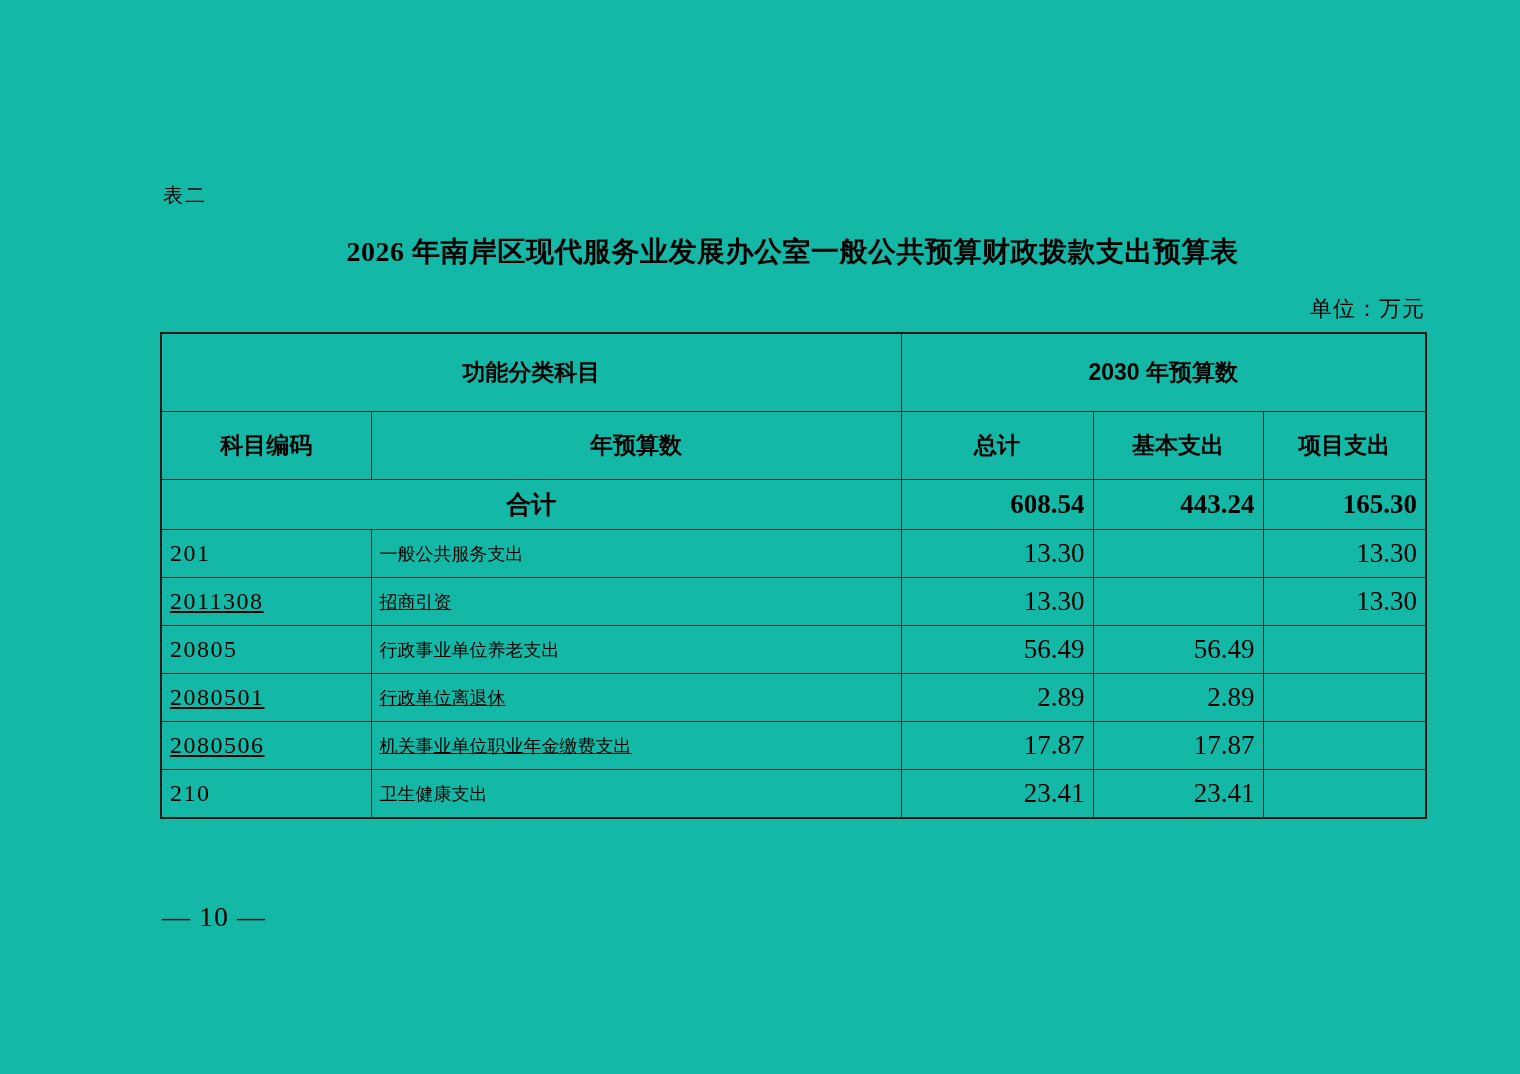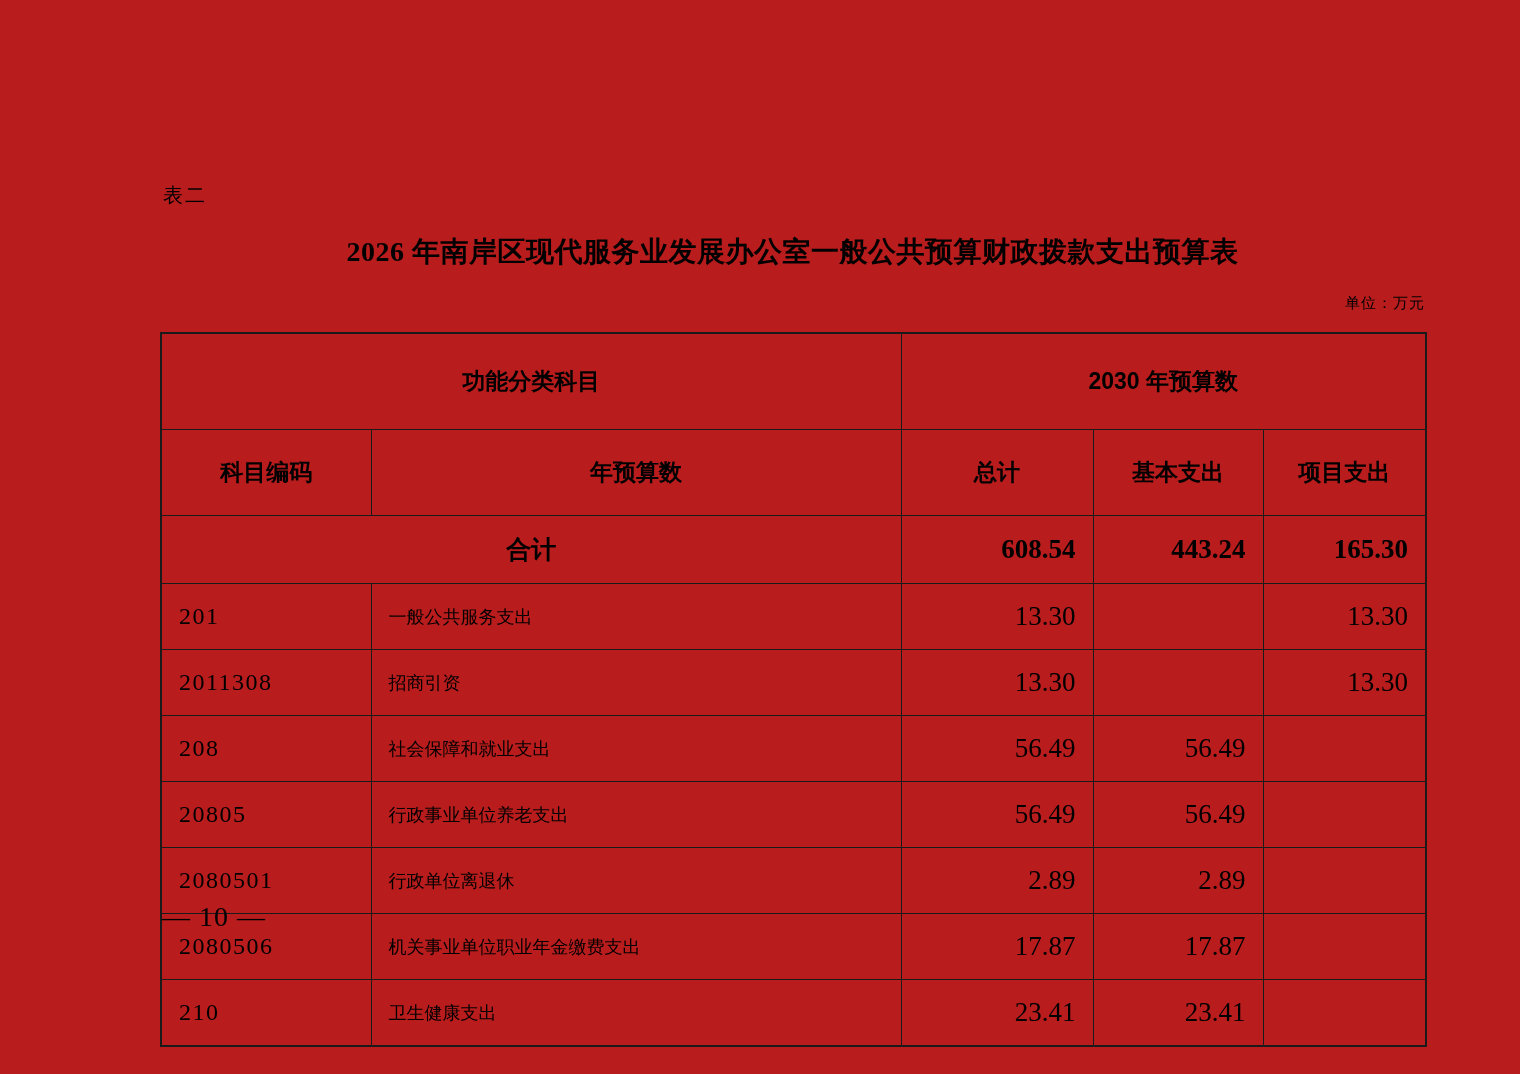--- a/index.html
+++ b/index.html
@@ -6,21 +6,21 @@
     margin: 0;
     padding: 0;
     background: #ffffff;
     color: #000000;
     font-family: "Liberation Serif", "DejaVu Serif", serif;
   }
   .page {
     position: relative;
     width: 1520px;
     height: 1074px;
-    background: #b91c1c;
+    background: #14b8a6;
     overflow: hidden;
   }
   .doc-label {
     position: absolute;
     left: 163px;
     top: 182px;
     font-size: 20px;
     letter-spacing: 2px;
   }
   .doc-title {
@@ -31,35 +31,35 @@
     text-align: center;
     font-size: 28px;
     font-weight: bold;
     letter-spacing: 0.5px;
     white-space: nowrap;
   }
   .unit-note {
     position: absolute;
     top: 294px;
     right: 95px;
-    font-size: 15px;
+    font-size: 22px;
     letter-spacing: 1px;
   }
   table.budget {
     position: absolute;
     left: 160px;
     top: 332px;
     width: 1265px;
     border-collapse: collapse;
     table-layout: fixed;
     border: 2px solid #1a1a1a;
   }
   table.budget td, table.budget th {
     border: 1.4px solid #1a1a1a;
-    padding: 17px;
+    padding: 8px;
     overflow: hidden;
     white-space: nowrap;
   }
   th.group-head { height: 61px; }
   tr.sub-head th { height: 51px; }
   table.budget th {
     font-family: "Liberation Sans", "DejaVu Sans", sans-serif;
     font-weight: bold;
     font-size: 23px;
     text-align: center;
@@ -85,21 +85,21 @@
     vertical-align: middle;
   }
   td.cell-num {
     font-size: 27px;
     text-align: right;
     padding-right: 3px;
     vertical-align: middle;
   }
   .ind1 { padding-left: 3px; }
   .ind2 { padding-left: 11px; }
-  .ind3 { padding-left: 19px; }
+  .ind3 { padding-left: 19px; text-decoration: underline; }
   .page-number {
     position: absolute;
     left: 162px;
     top: 901px;
     font-size: 28px;
     letter-spacing: 1px;
   }
 </style>
 </head>
 <body>
@@ -151,27 +151,20 @@
 
 
       <tr class="data-row">
         <td class="cell-code ind3">2011308</td>
         <td class="cell-name ind3">招商引资</td>
         <td class="cell-num">13.30</td>
         <td class="cell-num"></td>
         <td class="cell-num">13.30</td>
       </tr>
 
-      <tr class="data-row short">
-        <td class="cell-code ind1">208</td>
-        <td class="cell-name ind1">社会保障和就业支出</td>
-        <td class="cell-num">56.49</td>
-        <td class="cell-num">56.49</td>
-        <td class="cell-num"></td>
-      </tr>
 
       <tr class="data-row">
         <td class="cell-code ind2">20805</td>
         <td class="cell-name ind2">行政事业单位养老支出</td>
         <td class="cell-num">56.49</td>
         <td class="cell-num">56.49</td>
         <td class="cell-num"></td>
       </tr>
 
       <tr class="data-row">

